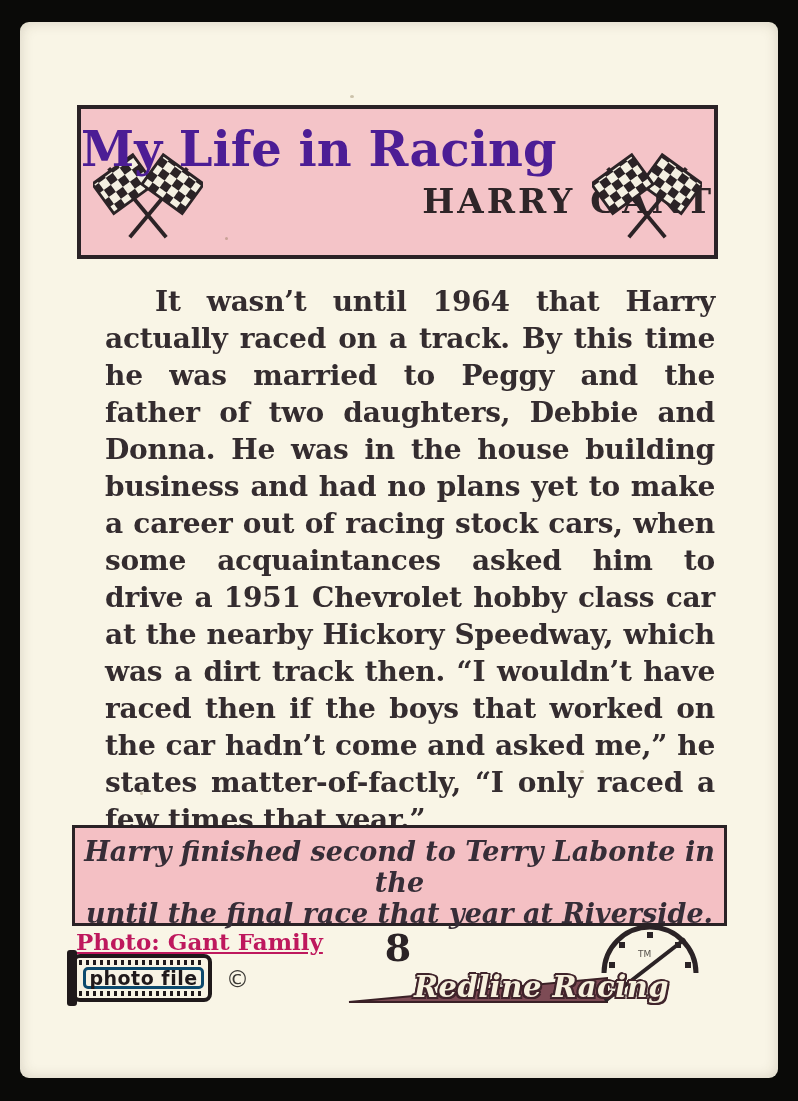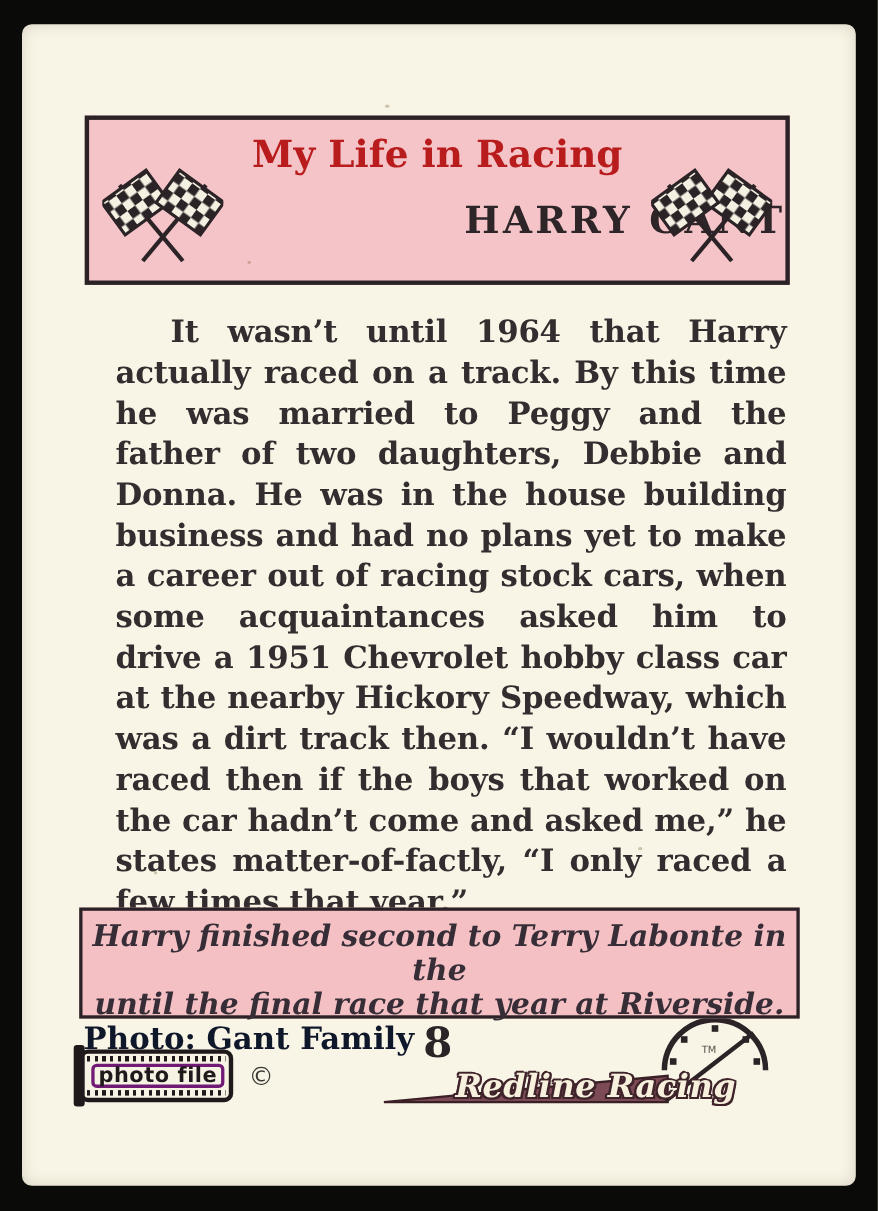--- a/index.html
+++ b/index.html
@@ -22,23 +22,22 @@
   .header-box{
     position:absolute;
     left:57px;top:83px;
     width:641px;height:154px;
     background:#f4c4c8;
     border:4px solid #2a2226;
     box-sizing:border-box;
   }
   .header-title{
     position:absolute;left:0;right:0;top:12px;
-    text-align:center;
-    font-size:34px;font-weight:bold;
-    color:#b91c1c;
+    font-size:48px;font-weight:bold;
+    color:#4c1d95;
     letter-spacing:0px;
   }
   .header-subtitle{
     position:absolute;left:0;right:0;top:72px;
     text-align:right;
     font-size:34px;font-weight:bold;
     color:#2e2528;
     letter-spacing:3px;
   }
   .flags{position:absolute;width:110px;height:92px;top:42px;}
@@ -81,22 +80,23 @@
     font-size:27px;
     line-height:31px;
     font-weight:bold;
     font-style:italic;
     color:#362d37;
   }
   
   .photo-credit{
     position:absolute;
     left:56px;top:906px;
-    font-size:28px;font-weight:600;
-    color:#0f172a;
+    font-size:23px;font-weight:600;
+    color:#be185d;
+    text-decoration:underline;
   }
   .photofile-logo{
     position:absolute;
     left:52px;top:932px;
     width:140px;height:48px;
     background:#f7f3e4;
     border:4px solid #1f191b;
     border-radius:8px;
     box-sizing:border-box;
   }
@@ -107,21 +107,21 @@
     width:10px;
     background:#1f191b;
     border-radius:3px;
   }
   .perf{position:absolute;left:3px;right:3px;height:5px;
     background:repeating-linear-gradient(90deg,#1f191b 0 3px,transparent 3px 7px);}
   .perf.top{top:2px;}
   .perf.bottom{bottom:2px;}
   .photofile-inner{
     position:absolute;left:7px;right:4px;top:9px;bottom:9px;
-    border:3px solid #701a75;
+    border:3px solid #0c4a6e;
     border-radius:5px;
     background:#f7f3e4;
     display:flex;align-items:center;justify-content:center;
     font-family:"DejaVu Sans", sans-serif;
     font-size:19px;font-weight:bold;
     letter-spacing:0.5px;
     color:#1f191b;
   }
   .copyright{
     position:absolute;

